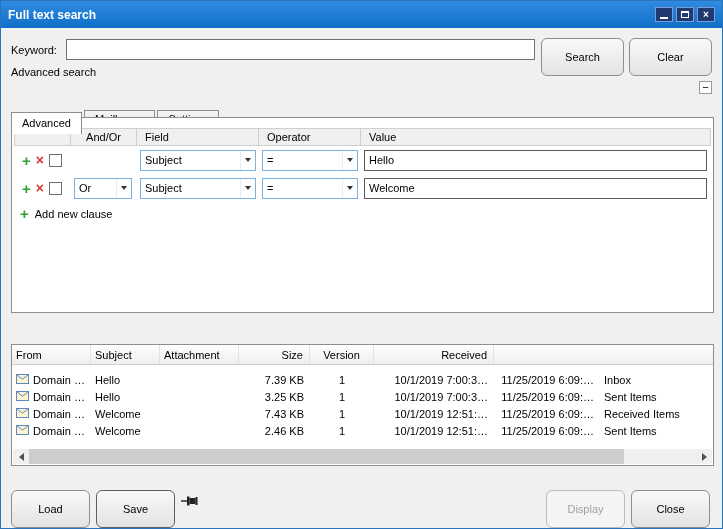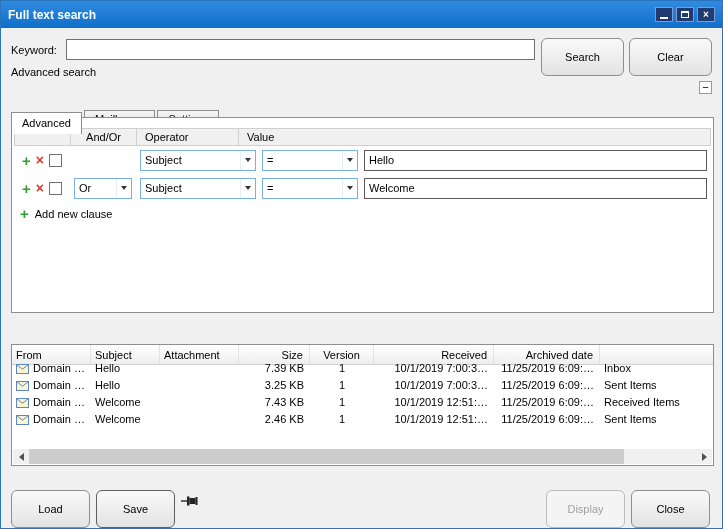--- a/index.html
+++ b/index.html
@@ -74,21 +74,21 @@
   .add-clause { position:absolute; left:8px; top:88px; display:flex; align-items:center; gap:6px; }
 
   
   .results-summary { position:absolute; left:10px; top:327px; }
   .rtable { position:absolute; left:10px; top:343px; width:703px; height:122px;
             background:#fff; border:1px solid #8e8e8e; }
   .thead { display:flex; height:20px; background:linear-gradient(#ffffff,#eeeeee);
            border-bottom:1px solid #d0d0d0; }
   .th { display:flex; align-items:center; padding:0 4px; border-right:1px solid #e2e2e2; }
   .trow { display:flex; height:17px; align-items:center; }
-  .tc { display:flex; align-items:flex-end; padding:10px 4px; white-space:nowrap; overflow:hidden; height:100%; }
+  .tc { display:flex; align-items:flex-start; padding:10px 4px; white-space:nowrap; overflow:hidden; height:100%; }
   .c-from{width:79px;} .c-subject{width:69px;} .c-attach{width:79px;}
   .c-size{width:71px; justify-content:flex-end; padding-right:6px;}
   .c-ver{width:64px; justify-content:center;}
   .c-recv{width:120px; justify-content:flex-end; padding-right:6px;}
   .c-arch{width:106px; justify-content:flex-end; padding-right:6px;}
   .c-folder{flex:1; border-right:none;}
   .env { display:flex; margin-right:4px; }
 
   
   .hscroll { position:absolute; left:1px; right:1px; bottom:1px; height:15px; background:#f0f0f0; }
@@ -136,20 +136,21 @@
   <div class="tabs">
     <div class="tab active">Advanced</div>
     <div class="tab">Mailboxes</div>
     <div class="tab">Settings</div>
   </div>
 
   <div class="panel">
     <div class="grid-header">
       <div class="gh-cell gh-icons"></div>
       <div class="gh-cell gh-andor">And/Or</div>
+      <div class="gh-cell gh-field">Field</div>
       <div class="gh-cell gh-op">Operator</div>
       <div class="gh-cell gh-value">Value</div>
     </div>
 
     <div class="clause-row cr-1">
       <div class="cc cc-icons">
         <span class="plus">+</span>
         <span class="cross">×</span>
         <span class="checkbox"></span>
       </div>
@@ -208,21 +209,20 @@
 
 
   <div class="rtable">
     <div class="thead">
       <div class="th c-from">From</div>
       <div class="th c-subject">Subject</div>
       <div class="th c-attach">Attachment</div>
       <div class="th c-size">Size</div>
       <div class="th c-ver">Version</div>
       <div class="th c-recv">Received</div>
-      <div class="th c-arch">Archived date</div>
     </div>
 
     <div class="trow">
       <div class="tc c-from">
         <span class="env">
             <svg width="13" height="10" viewBox="0 0 13 10">
               <rect x="0.5" y="0.5" width="12" height="9" fill="#fdf3cf" stroke="#5b87c5"></rect>
               <path d="M0.5 0.5 L6.5 5.2 L12.5 0.5" fill="none" stroke="#5b87c5"></path>
             </svg>
           </span>

